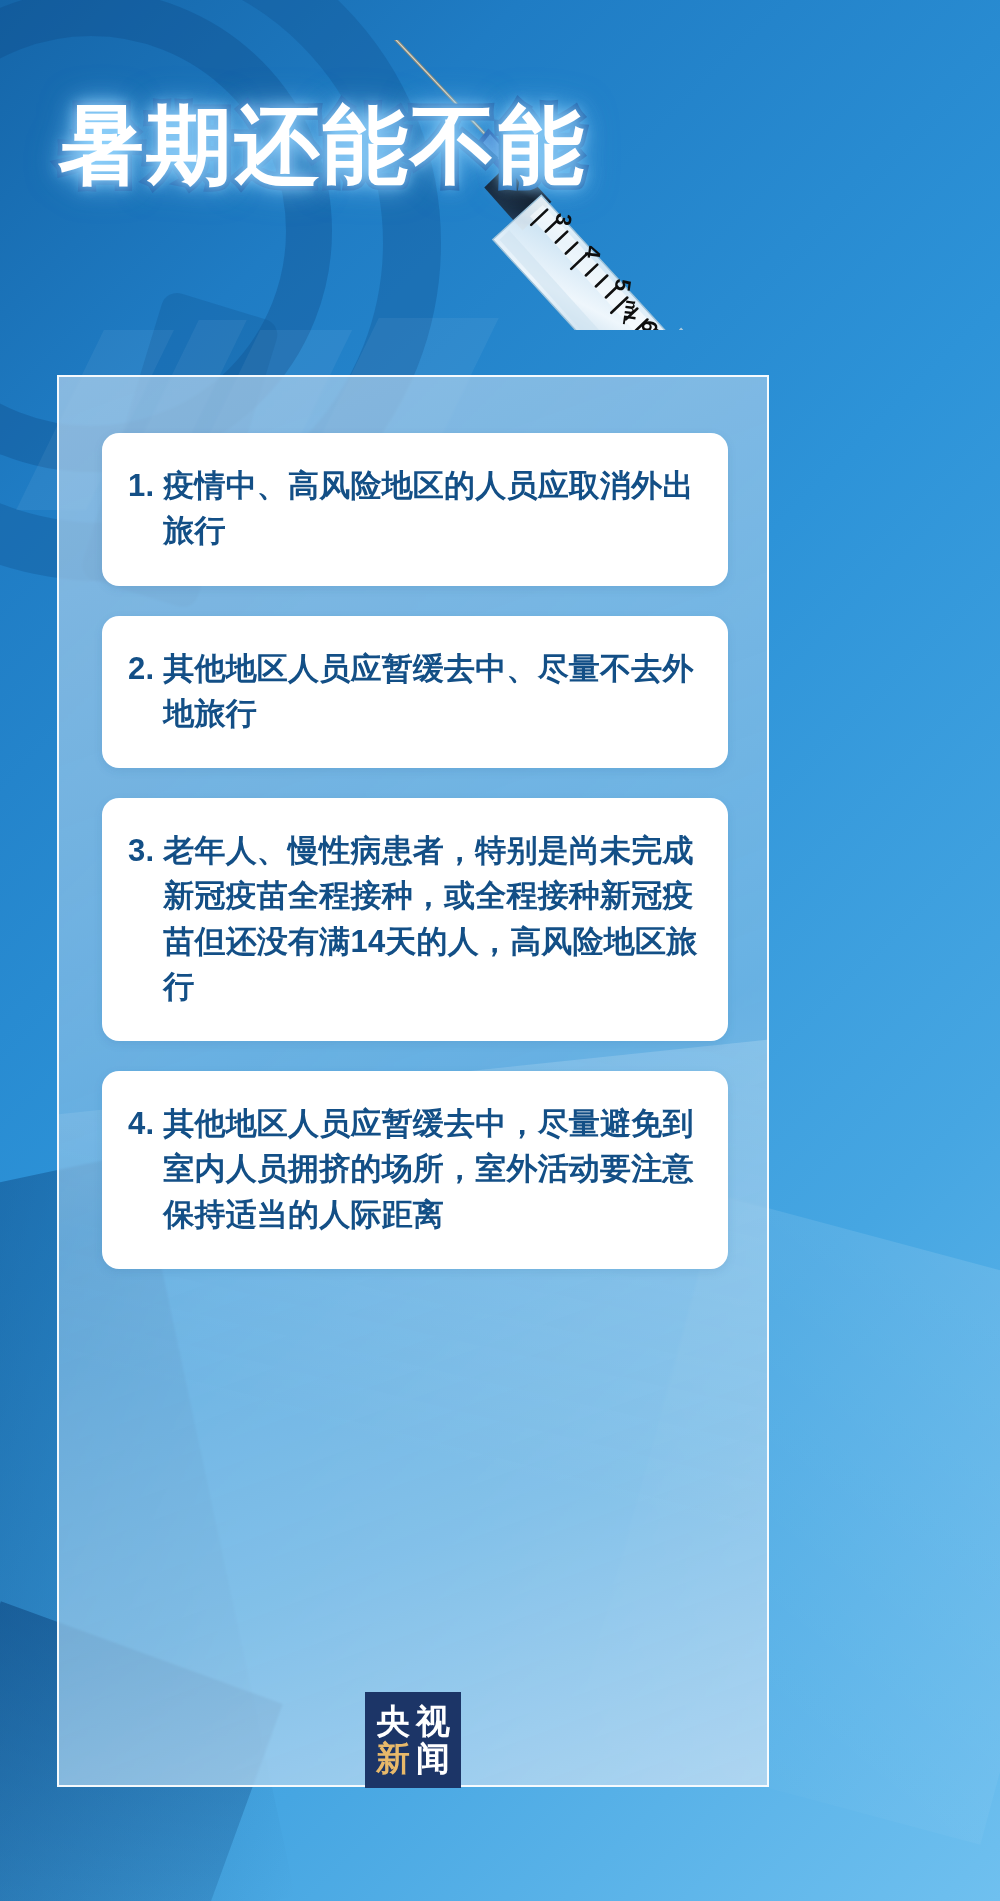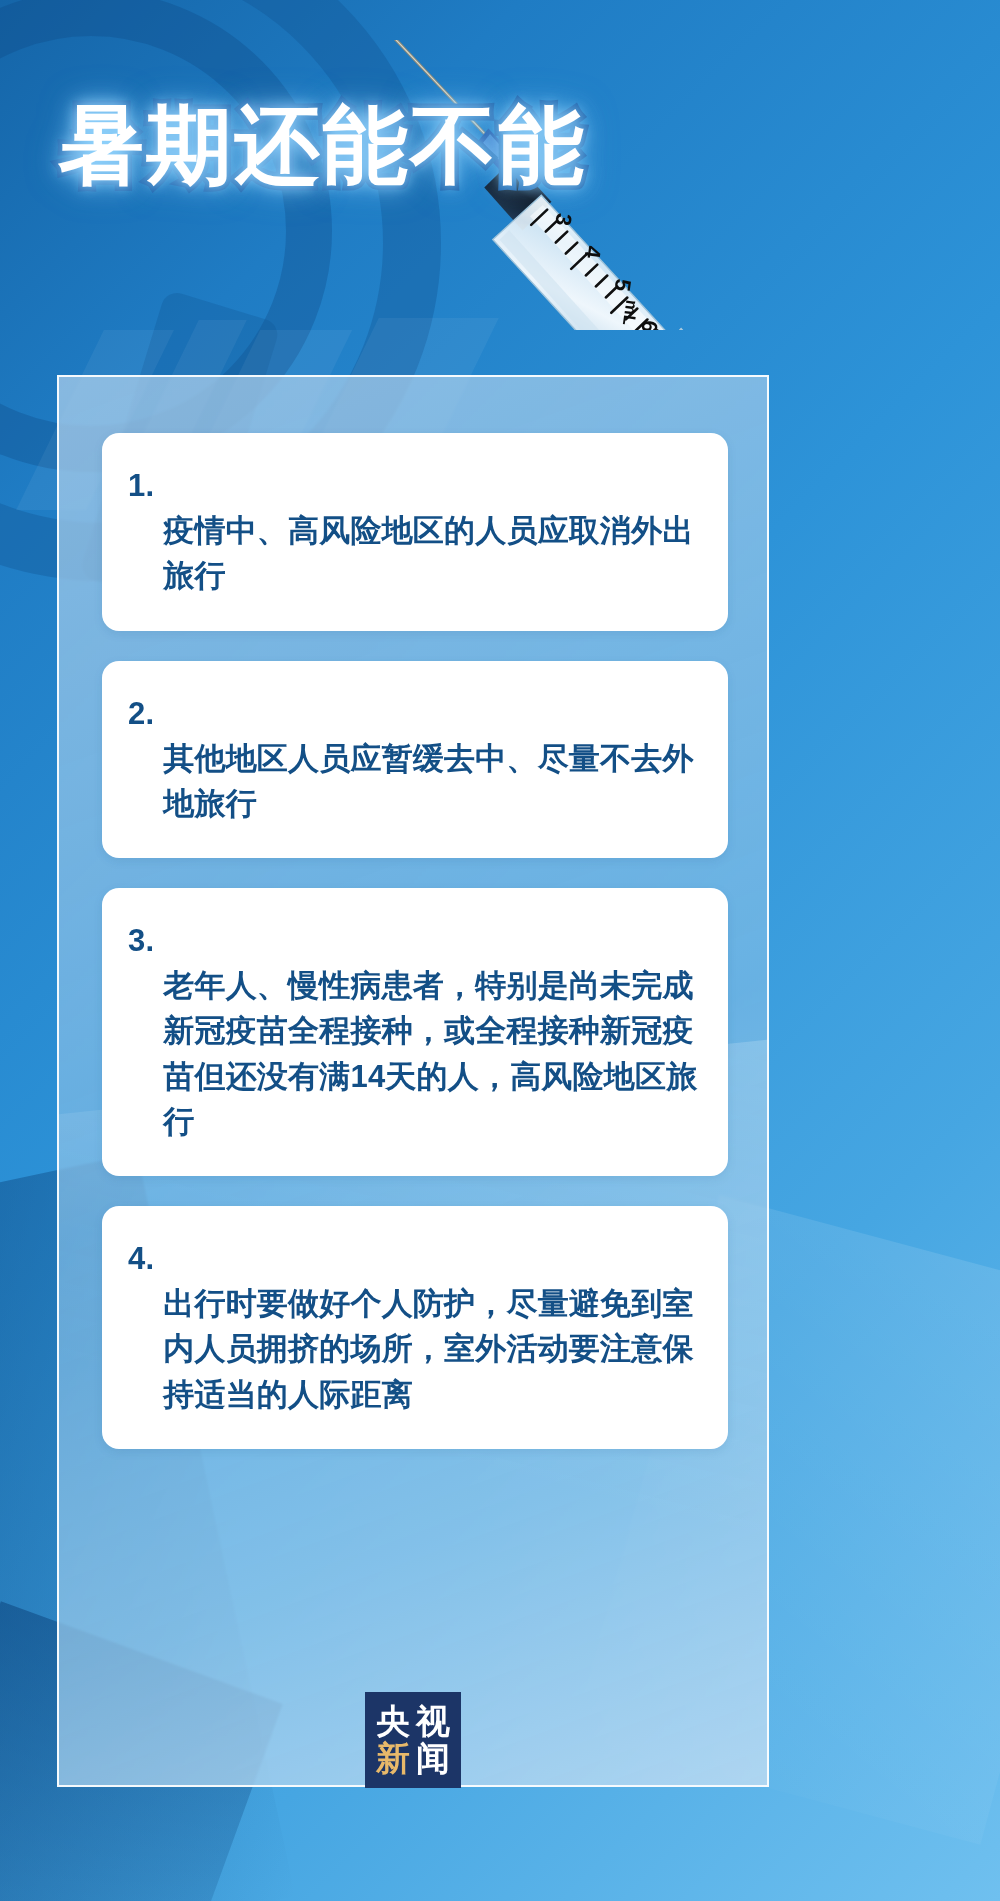--- a/index.html
+++ b/index.html
@@ -169,21 +169,21 @@
     font-size: 31px;
     font-weight: 700;
     line-height: 1.46;
     letter-spacing: 0.2px;
   }
   .card-num {
     flex: 0 0 auto;
     margin-right: 9px;
     font-weight: 700;
   }
-  .card-body { flex: 1 1 auto; margin-top: 45px; }
+  .card-body { flex: 1 1 auto; }
 
   
   .logo {
     position: absolute;
     left: 50%;
     top: 1315px;
     transform: translateX(-50%);
     width: 96px; height: 96px;
     background: #1c3567;
     display: flex;
@@ -312,21 +312,21 @@
       <div class="card">
         <div class="card-text">
           <span class="card-num">3.</span>
           <span class="card-body">老年人、慢性病患者，特别是尚未完成新冠疫苗全程接种，或全程接种新冠疫苗但还没有满14天的人，高风险地区旅行</span>
         </div>
       </div>
 
       <div class="card">
         <div class="card-text">
           <span class="card-num">4.</span>
-          <span class="card-body">出行时要做好个人防护，尽量避免到室内人员拥挤的场所，室外活动要注意保持适当的人际距离</span>
+          <span class="card-body">其他地区人员应暂缓去中，尽量避免到室内人员拥挤的场所，室外活动要注意保持适当的人际距离</span>
         </div>
       </div>
 
     </div>
 
     <div class="logo">
       <div class="logo-char">央</div>
       <div class="logo-char">视</div>
       <div class="logo-char accent">新</div>
       <div class="logo-char">闻</div>

